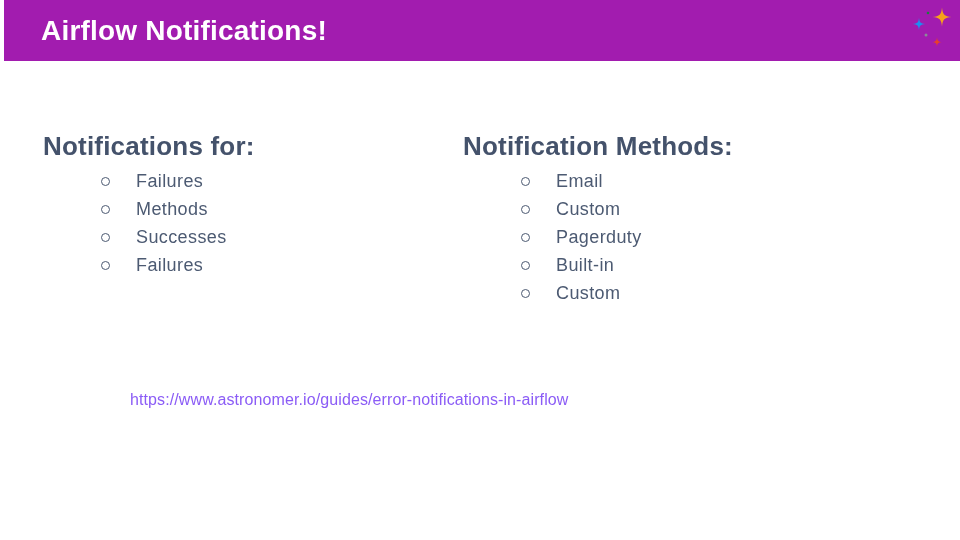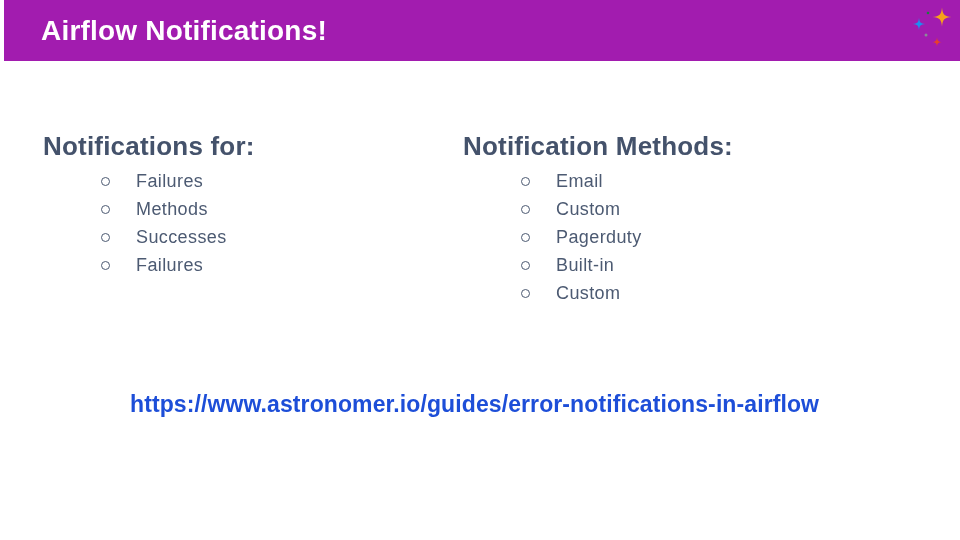--- a/index.html
+++ b/index.html
@@ -69,25 +69,24 @@
     width: 9px; height: 9px;
     margin-left: 58px;
     margin-right: 26px;
     border: 1.5px solid #4c5a72;
     border-radius: 50%;
     background: transparent;
   }
   .footer-url {
     position: absolute;
     left: 130px; top: 391px;
-    font-size: 23px;
-    color: #1d4ed8;
+    font-size: 16px;
+    color: #8b5cf6;
     text-decoration: none;
     letter-spacing: 0.1px;
-    font-weight: bold;
   }
 </style>
 </head>
 <body>
 
 <div class="slide">
 
   <div class="header-bar">
     <div class="page-title">Airflow Notifications!</div>
     <svg class="sparkles" viewBox="0 0 52 52">

